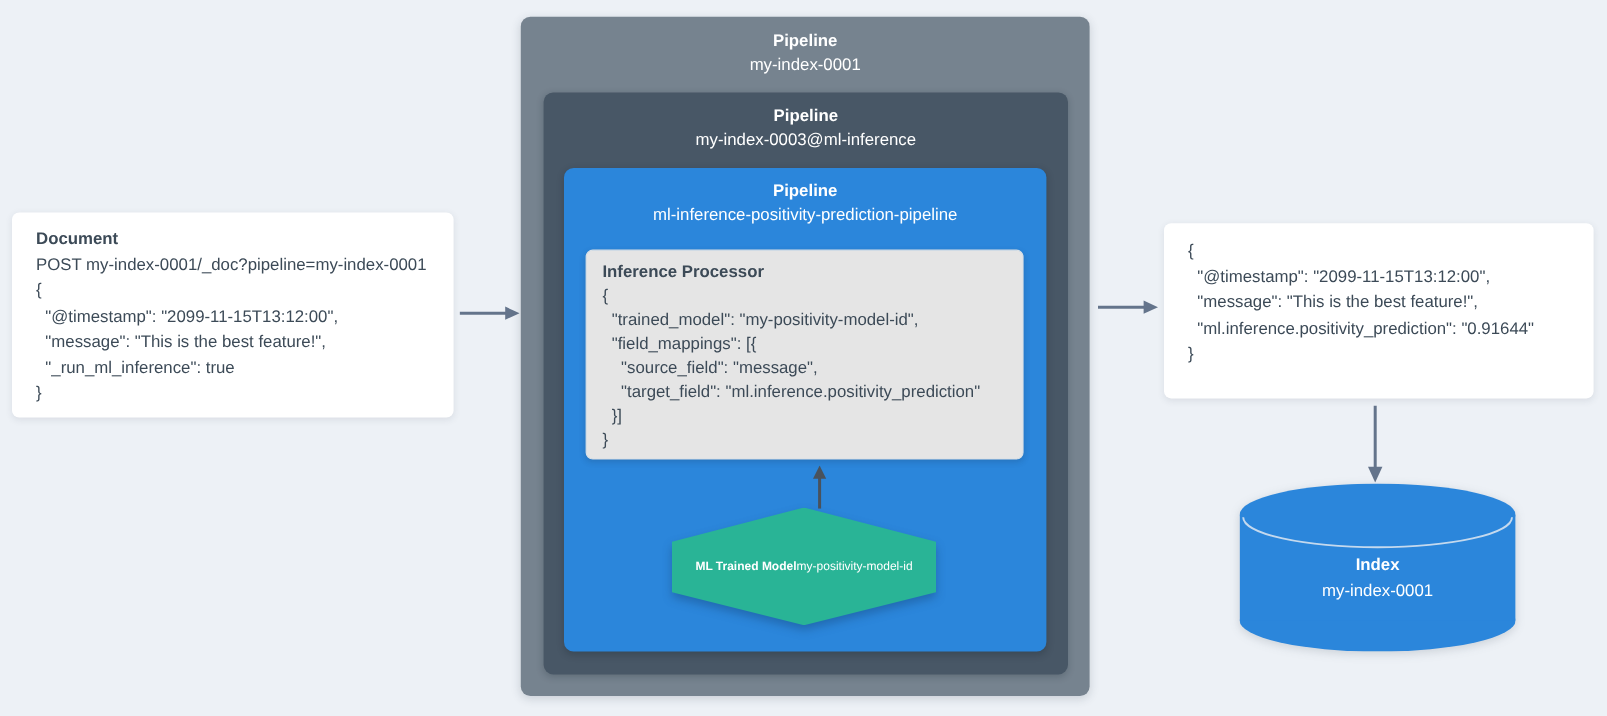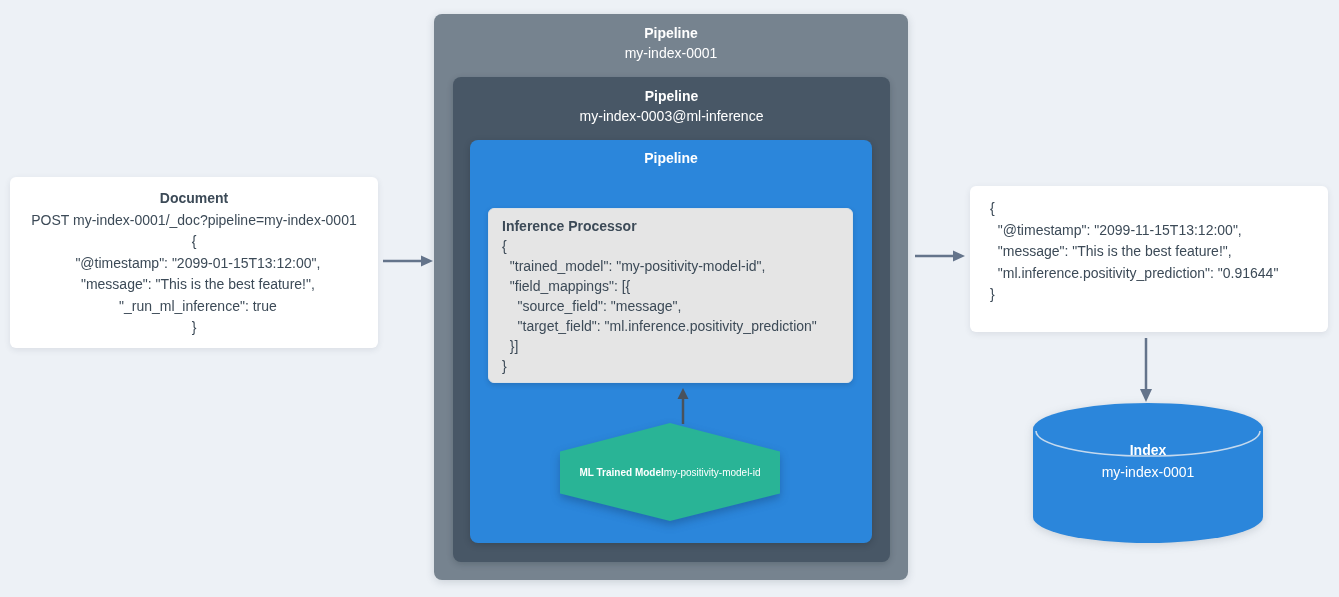--- a/index.html
+++ b/index.html
@@ -21,21 +21,21 @@
     border-radius: 6px;
     box-shadow: 0 2px 6px rgba(45,60,80,0.10);
     padding: 11px 20px;
     color: #3c4a57;
     font-size: 14px;
     line-height: 21.5px;
   }
   .card-title { font-weight: bold; }
   .code { white-space: pre-wrap; }
 
-  #document-card { left: 10px; top: 177px; width: 368px; height: 171px; text-align: center; }
+  #document-card { left: 10px; top: 177px; width: 368px; height: 171px; }
   #enriched-card { left: 970px; top: 186px; width: 358px; height: 146px; padding-top: 12px; }
 
   
   .pipe-header { text-align: center; color: #ffffff; font-size: 14px; line-height: 20px; }
   .pipe-header .pipe-title { font-weight: bold; }
 
   #outer-pipeline {
     position: absolute; left: 434px; top: 14px; width: 474px; height: 566px;
     background: #76838f; border-radius: 8px;
     box-shadow: 0 2px 8px rgba(45,60,80,0.18);
@@ -80,42 +80,42 @@
     color: #ffffff; font-size: 10px; line-height: 21px;
   }
   #trained-model .hex-title { font-weight: bold; }
 
   
   #index-cylinder {
     position: absolute; left: 1033px; top: 403px; width: 230px; height: 140px;
     filter: drop-shadow(0 2px 4px rgba(45,60,80,0.18));
   }
   #index-cylinder .cyl-text {
-    position: absolute; left: 0; top: 36px; width: 100%;
+    position: absolute; left: 0; top: 56px; width: 100%;
     text-align: center; color: #ffffff; font-size: 14px; line-height: 22px;
   }
   #index-cylinder .cyl-title { font-weight: bold; }
 
   
   .arrow { position: absolute; }
   #arrow-doc-to-pipeline   { left: 383px; top: 254px; }
   #arrow-pipeline-to-doc   { left: 915px; top: 249px; }
   #arrow-doc-to-index      { left: 1139px; top: 338px; }
   #arrow-model-to-processor{ left: 664px; top: 388px; }
 </style>
 </head>
 <body>
 
 <div class="canvas">
 
   <div class="card" id="document-card">
     <div class="card-title">Document</div>
     <div class="code">POST my-index-0001/_doc?pipeline=my-index-0001
 {
-  "@timestamp": "2099-01-15T13:12:00",
+  "@timestamp": "2099-11-15T13:12:00",
   "message": "This is the best feature!",
   "_run_ml_inference": true
 }</div>
   </div>
 
   <svg class="arrow" id="arrow-doc-to-pipeline" width="50" height="14" viewBox="0 0 50 14">
     <line x1="0" y1="7" x2="40" y2="7" stroke="#64748b" stroke-width="2.5"></line>
     <polygon points="50,7 38,1.5 38,12.5" fill="#64748b"></polygon>
   </svg>
 
@@ -127,20 +127,21 @@
 
     <div id="ml-pipeline">
       <div class="pipe-header">
         <div class="pipe-title">Pipeline</div>
         <div class="pipe-name">my-index-0003@ml-inference</div>
       </div>
 
       <div id="inference-pipeline">
         <div class="pipe-header">
           <div class="pipe-title">Pipeline</div>
+          <div class="pipe-name">ml-inference-positivity-prediction-pipeline</div>
         </div>
 
         <div id="inference-processor">
           <div class="card-title">Inference Processor</div>
           <div class="code">{
   "trained_model": "my-positivity-model-id",
   "field_mappings": [{
     "source_field": "message",
     "target_field": "ml.inference.positivity_prediction"
   }]

